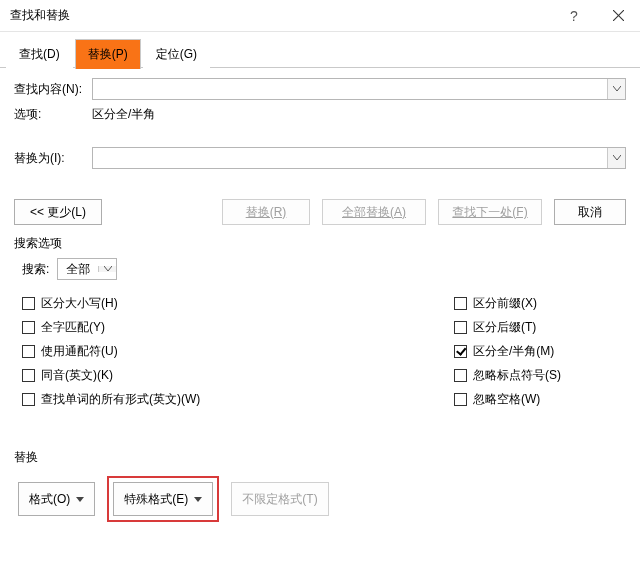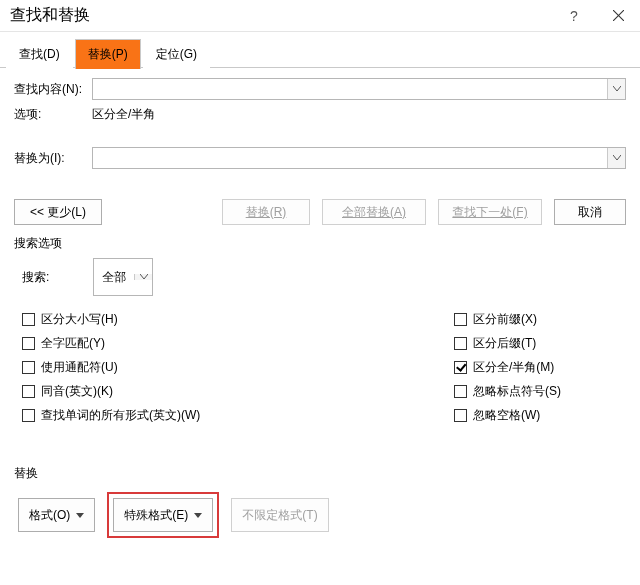--- a/index.html
+++ b/index.html
@@ -13,21 +13,21 @@
     height: 585px;
     overflow: hidden;
   }
   .titlebar {
     display: flex;
     align-items: center;
     height: 32px;
     padding: 0 0 0 10px;
     border-bottom: 1px solid #e5e5e5;
   }
-  .titlebar .title { flex: 1; font-size: 16px; }
+  .titlebar .title { flex: 1; font-size: 12px; }
   .titlebar .tbbtn {
     width: 44px;
     height: 32px;
     display: flex;
     align-items: center;
     justify-content: center;
     color: #444;
   }
   .titlebar .tbbtn svg { width: 11px; height: 11px; }
   .titlebar .help { font-size: 14px; color: #555; }
@@ -92,23 +92,22 @@
   }
   .btn.wide { min-width: 104px; }
   .btn.disabled { color: #a0a0a0; border-color: #d0d0d0; cursor: default; text-decoration: underline; }
   .spacer { flex: 1; }
   .section-title { margin: 4px 0 6px 0; }
   .search-row { display: flex; align-items: center; gap: 8px; margin: 6px 0 10px 8px; }
   .select {
     display: inline-flex;
     align-items: center;
     border: 1px solid #b6b6b6;
-    height: 38px;
-    background: #fff;
-    margin-left: 36px;
+    height: 22px;
+    background: #fff;
   }
   .select .sel-val { padding: 0 8px; min-width: 38px; }
   .select .dd { width: 18px; border-left: 1px solid #c9c9c9; display:flex;align-items:center;justify-content:center;background:#f4f4f4; }
   .check-cols { display: flex; }
   .check-col { flex: 1; }
   .check-col.right { flex: 0 0 180px; }
   .check-col .chk { display: flex; align-items: center; gap: 6px; margin: 5px 0 7px 8px; }
   .chkbox {
     width: 13px; height: 13px; border: 1px solid #333; display: inline-flex; align-items:center; justify-content:center; background:#fff;
   }

